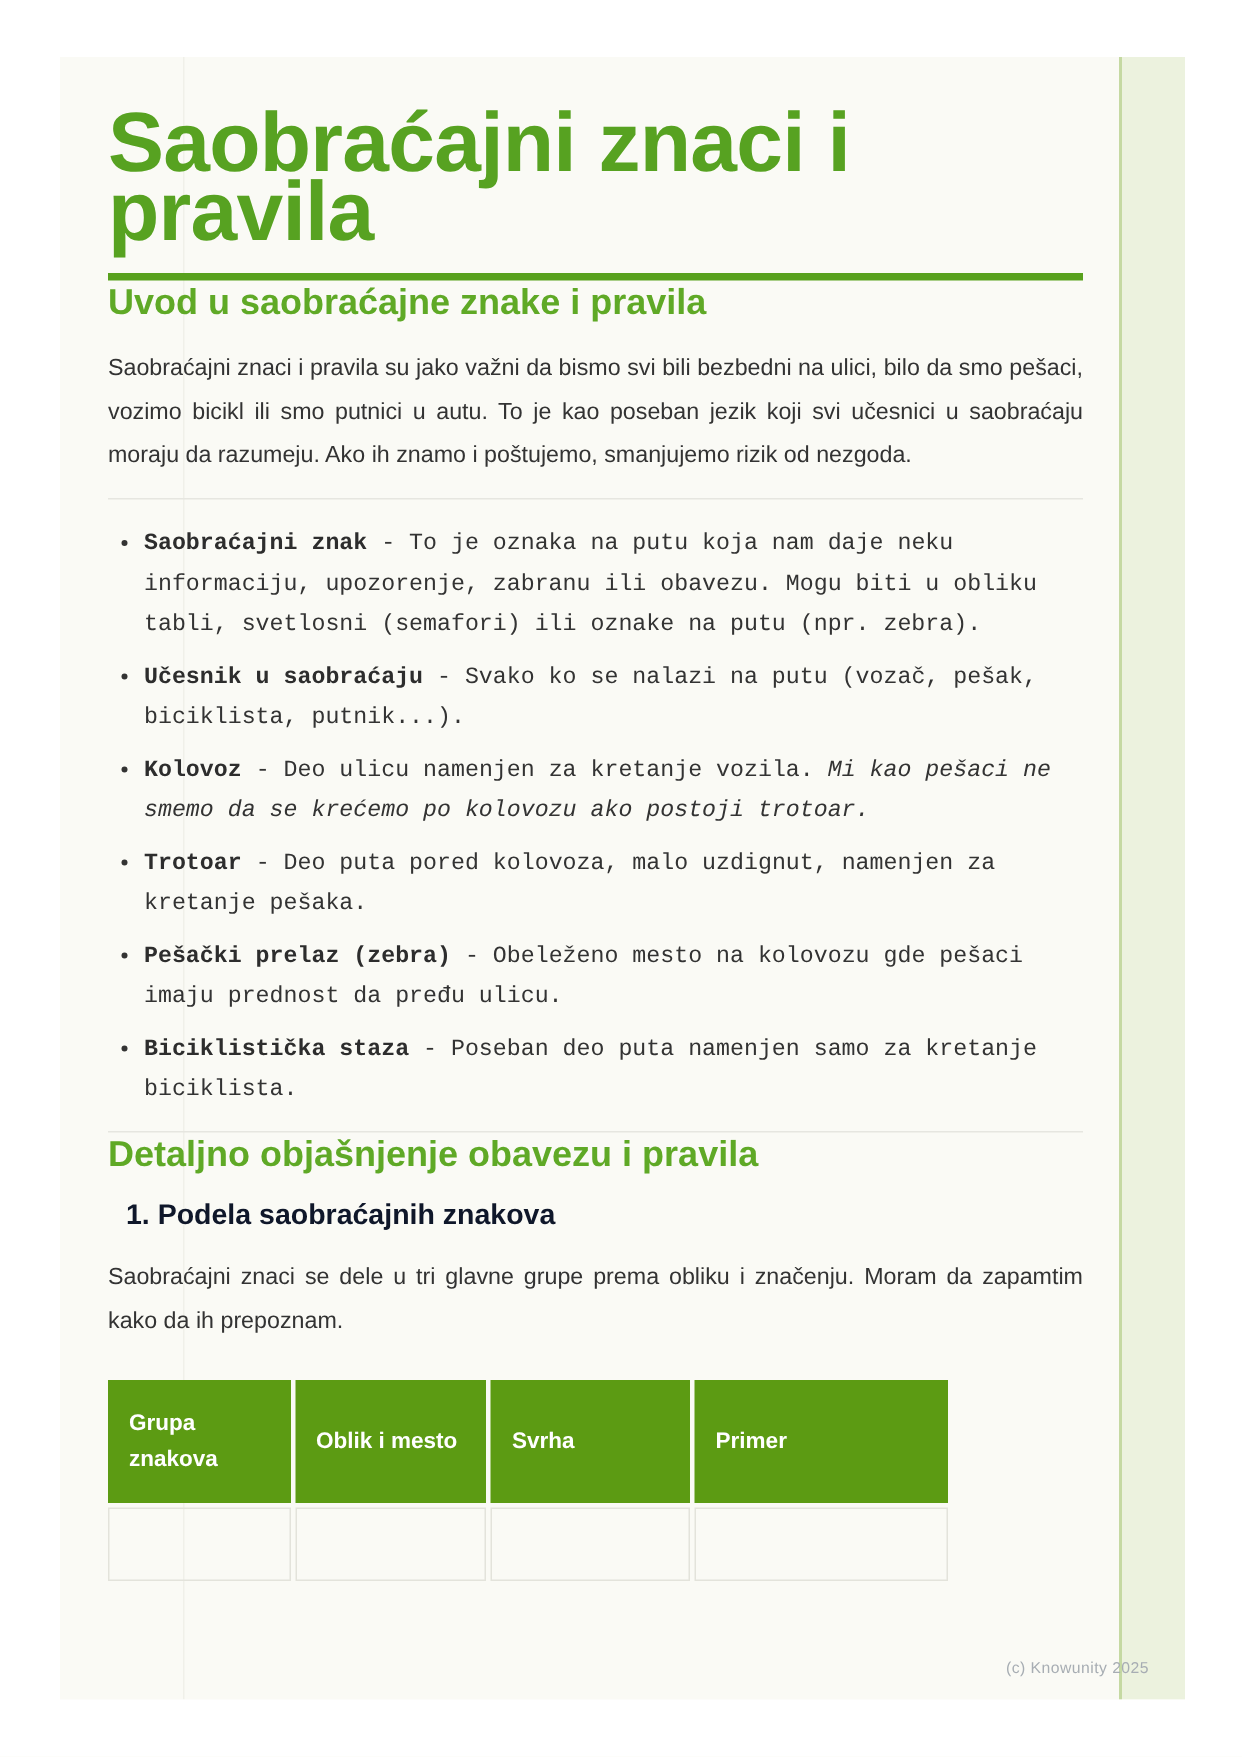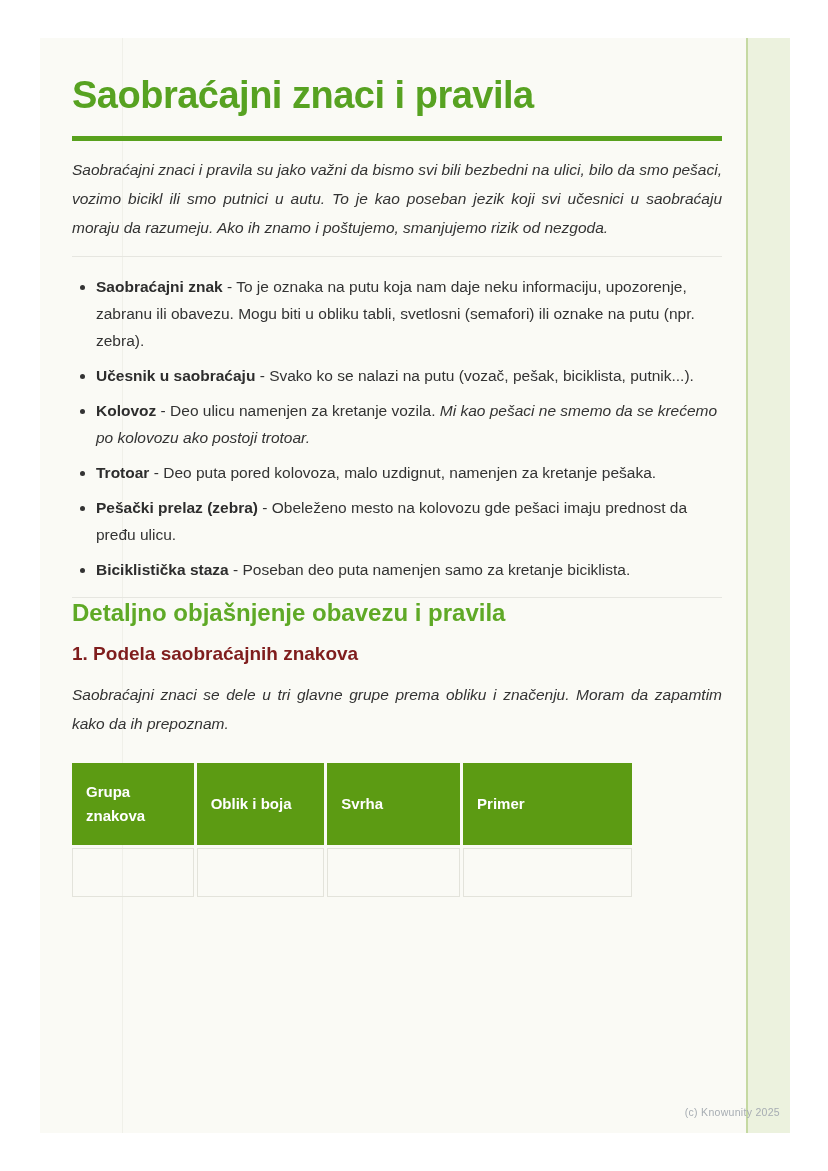--- a/index.html
+++ b/index.html
@@ -27,21 +27,21 @@
   }
   .content{
     position:relative;
     margin-left:32px;
     width:650px;
     padding-top:34px;
     color:#333333;
   }
   h1.doc-title{
     margin:0;
-    font-size:38px;
+    font-size:56px;
     line-height:46px;
     font-weight:bold;
     letter-spacing:-0.5px;
     color:#57a221;
   }
   .title-rule{
     height:5px;
     background:#58a11d;
     margin-top:18px;
     border:none;
@@ -50,44 +50,44 @@
     margin:0;
     font-size:24px;
     line-height:30px;
     font-weight:bold;
     color:#5fa926;
   }
   .mt-intro{margin-top:44px;}
   .mt-osnovni{margin-top:30px;}
   .mt-detaljno{margin-top:26px;}
   h3.sub-heading{
-    margin:14px 0 0 0;
+    margin:14px 0 0 12px;
     font-size:19px;
     line-height:24px;
     font-weight:bold;
-    color:#7f1d1d;
+    color:#0f172a;
   }
   p.para{
     margin:14px 0 0 0;
     font-size:15.5px;
     line-height:29px;
     text-align:justify;
     color:#333333;
-    font-style:italic;
   }
   hr.divider{
     border:none;
     border-top:1px solid #e6e6e0;
     margin:14px 0 0 0;
   }
   hr.divider.after-para{margin-top:14px;}
   ul.def-list{
     margin:16px 0 0 0;
     padding-left:24px;
     list-style:disc;
+    font-family:Liberation Mono, monospace;
   }
   ul.def-list li{
     font-size:15.5px;
     line-height:27px;
     margin-bottom:8px;
     color:#333333;
   }
   ul.def-list li .term{font-weight:bold;color:#2d2d2d;}
   ul.def-list li em{font-style:italic;}
   table.signs-table{
@@ -109,37 +109,38 @@
     line-height:24px;
   }
   table.signs-table td{
     height:45px;
     border:1px solid #e3e3db;
     background:transparent;
   }
   .col-1{width:121px;} .col-2{width:127px;} .col-3{width:132px;} .col-4{width:168px;}
   .watermark{
     position:absolute;
-    right:10px;bottom:15px;
+    right:24px;bottom:15px;
     font-size:10.5px;
     color:#a7adb3;
     z-index:3;
     letter-spacing:0.3px;
   }
 </style>
 </head>
 <body>
 
 <div class="page">
   <div class="margin-line"></div>
 
   <div class="content">
     <h1 class="doc-title">Saobraćajni znaci i pravila</h1>
     <div class="title-rule"></div>
 
+    <h2 class="section-heading mt-intro">Uvod u saobraćajne znake i pravila</h2>
     <p class="para">Saobraćajni znaci i pravila su jako važni da bismo svi bili bezbedni na ulici, bilo da smo pešaci, vozimo bicikl ili smo putnici u autu. To je kao poseban jezik koji svi učesnici u saobraćaju moraju da razumeju. Ako ih znamo i poštujemo, smanjujemo rizik od nezgoda.</p>
 
     <hr class="divider after-para">
 
 
     <ul class="def-list">
       <li>
         <span class="term">Saobraćajni znak</span><span> - </span><span>To je oznaka na putu koja nam daje neku informaciju, upozorenje, zabranu ili obavezu. Mogu biti u obliku tabli, svetlosni (semafori) ili oznake na putu (npr. zebra).</span><em></em>
       </li>
       <li>
@@ -168,21 +169,21 @@
     <table class="signs-table">
       <colgroup>
         <col class="col-1">
           <col class="col-2">
           <col class="col-3">
           <col class="col-4">
       </colgroup>
       <thead>
         <tr>
           <th>Grupa znakova</th>
-          <th>Oblik i boja</th>
+          <th>Oblik i mesto</th>
           <th>Svrha</th>
           <th>Primer</th>
         </tr>
       </thead>
       <tbody>
         <tr>
           <td></td>
           <td></td>
           <td></td>
           <td></td>

